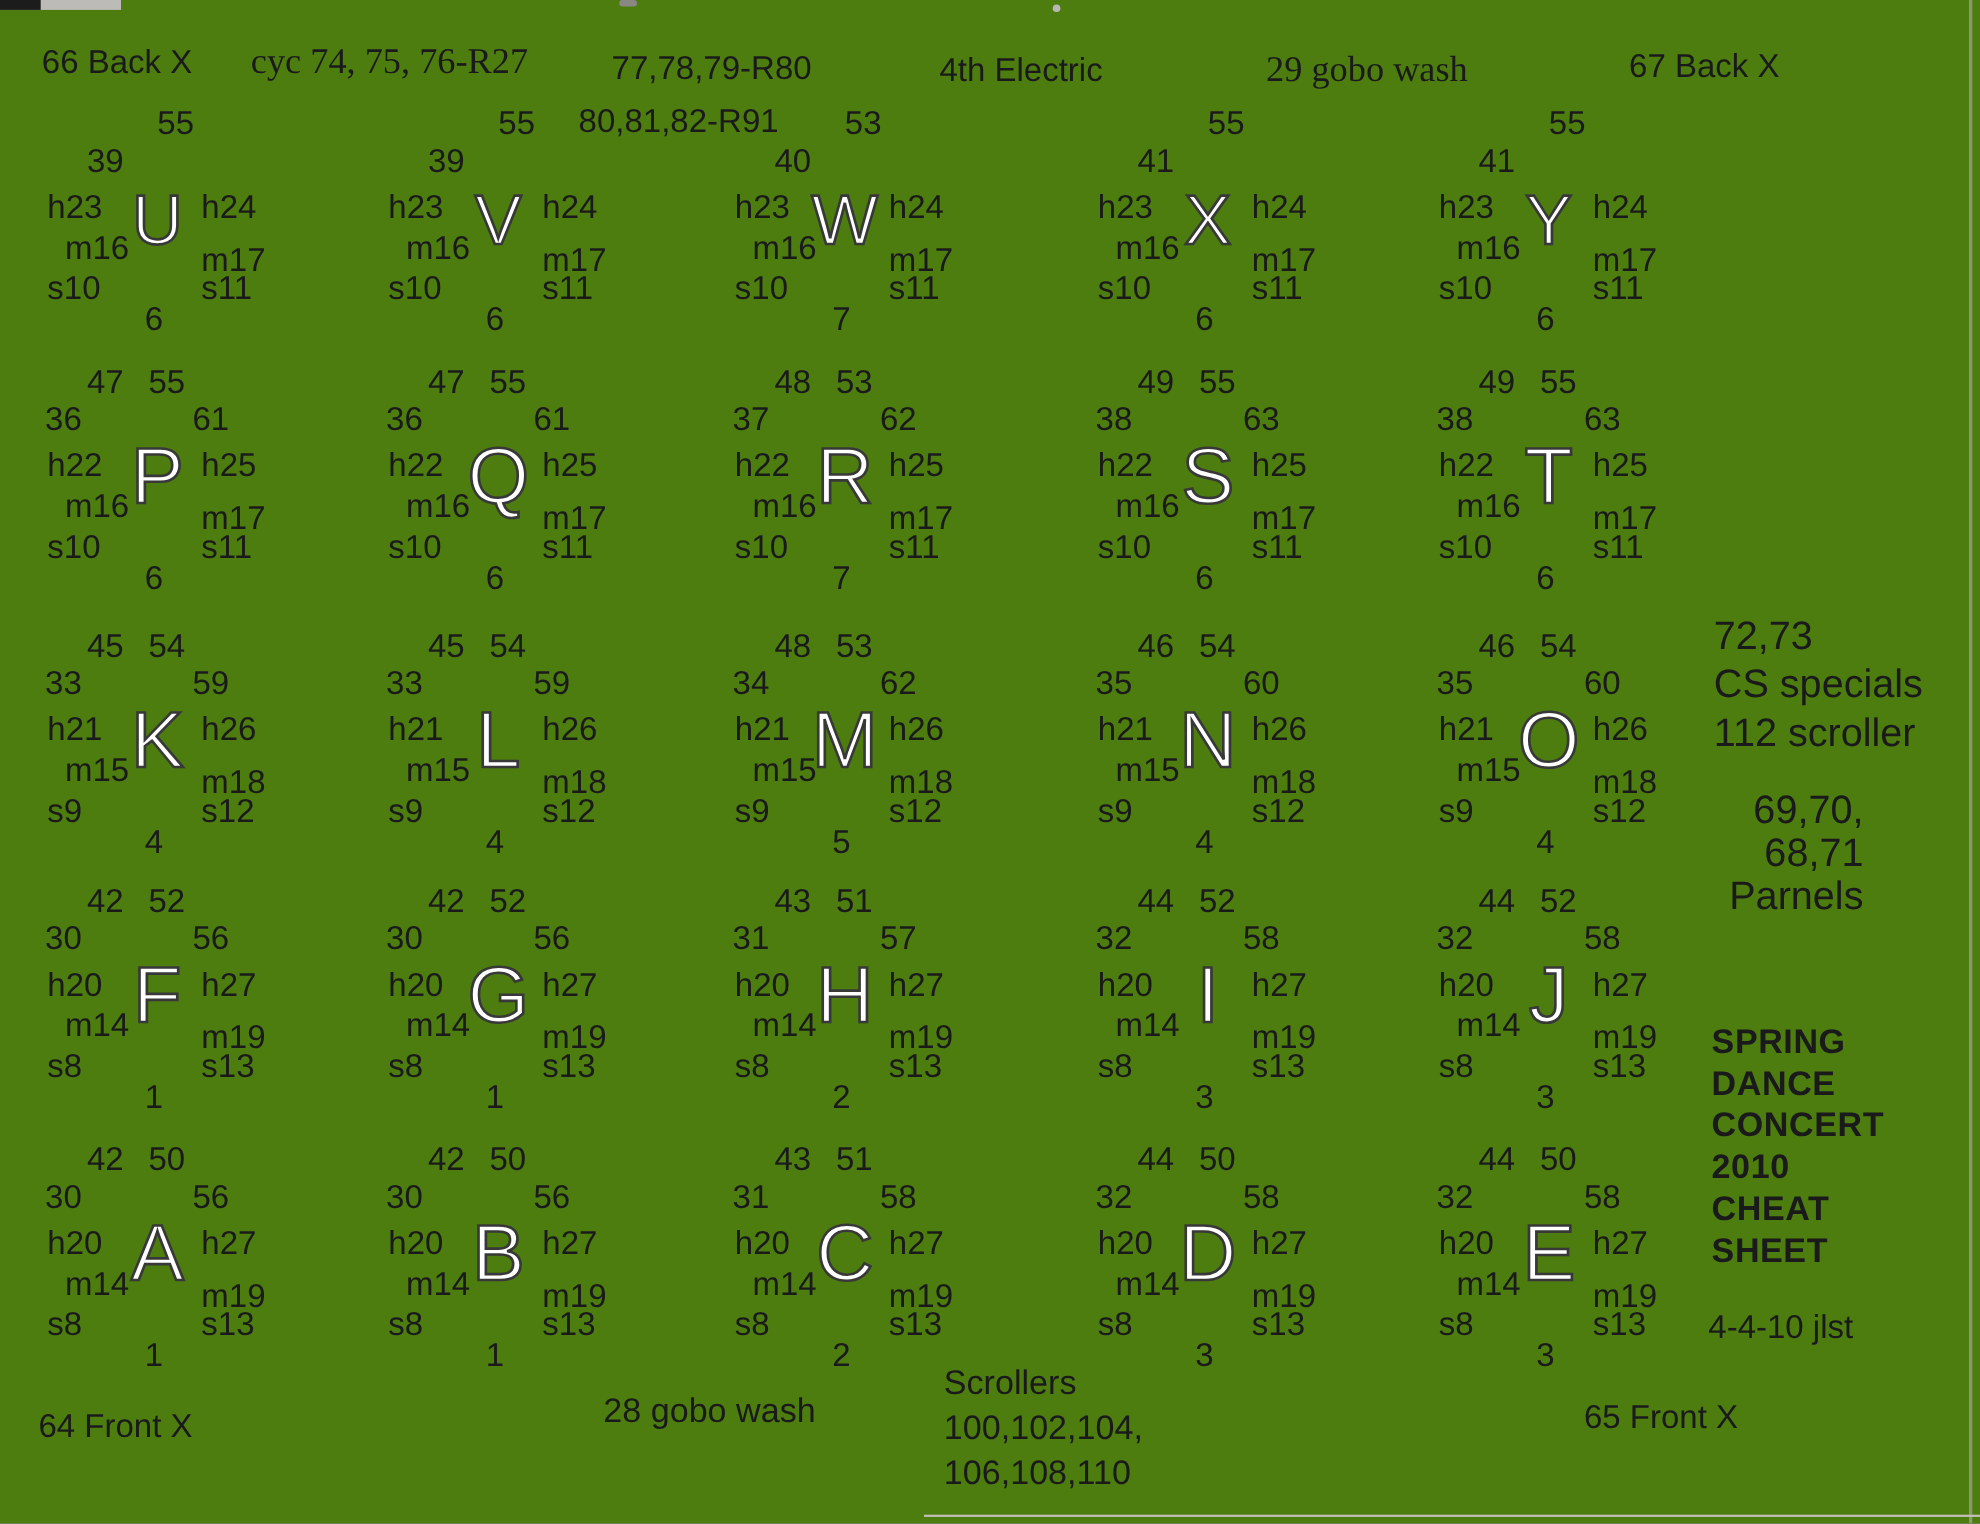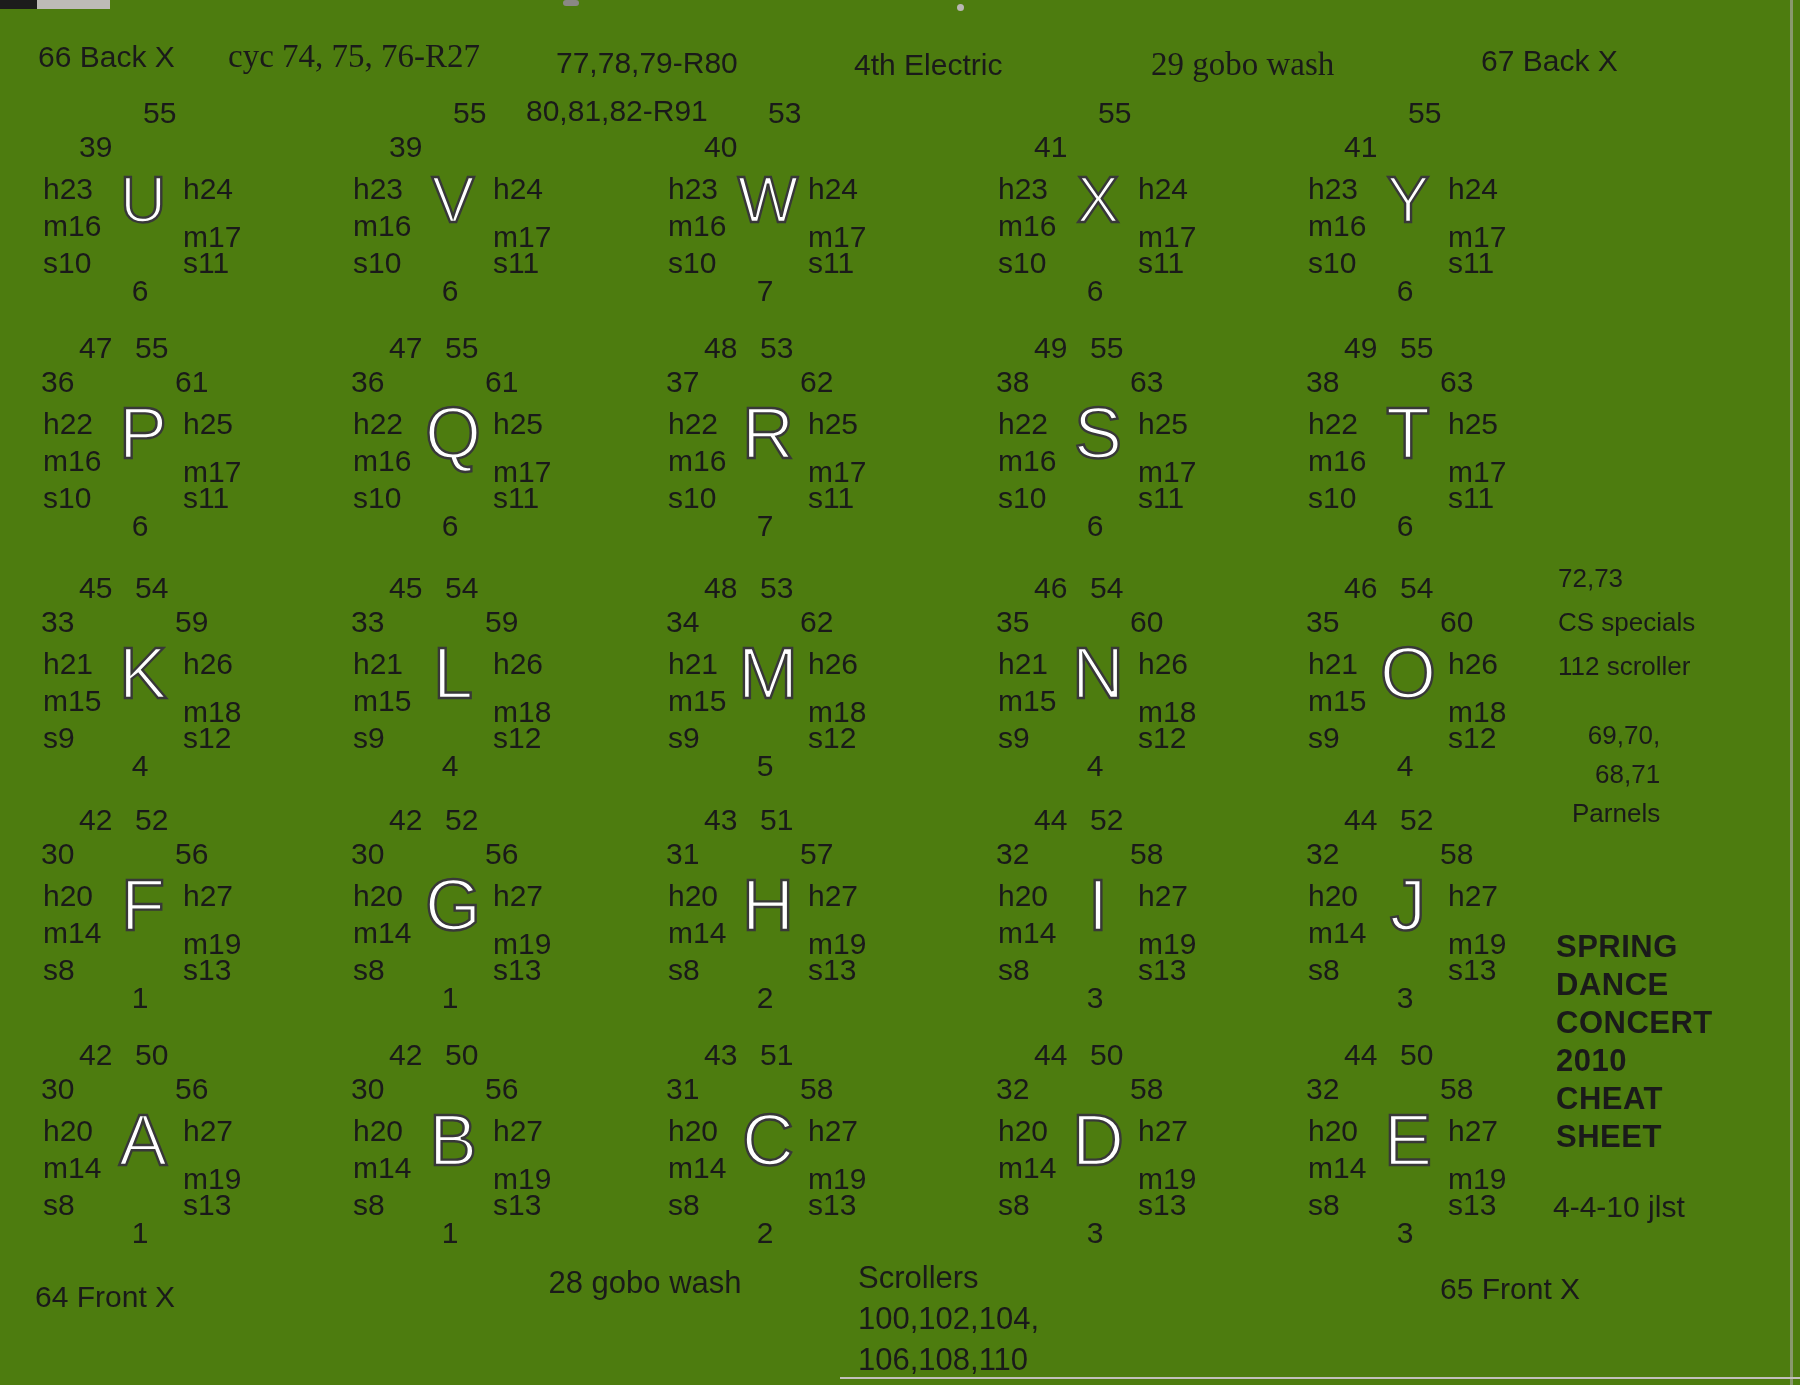--- a/index.html
+++ b/index.html
@@ -21,46 +21,46 @@
   .serif{font-family:"Liberation Serif","DejaVu Serif",serif;font-size:33px;}
 
   
   .cell{position:absolute;width:250px;height:220px;}
   .num{position:absolute;font-size:30px;line-height:1;white-space:nowrap;}
   .slot-top1{left:44px;top:0;}
   .slot-top2{left:100px;top:0;}
   .slot-midl{left:6px;top:34px;}
   .slot-midr{left:140px;top:34px;}
   .slot-hl{left:8px;top:76px;}
-  .slot-ml{left:8px;top:113px;text-align:right;}
+  .slot-ml{left:24px;top:113px;text-align:right;}
   .slot-sl{left:8px;top:150px;}
   .slot-hr{left:148px;top:76px;}
   .slot-mr{left:148px;top:124px;}
   .slot-sr{left:148px;top:150px;}
   .slot-bottom{left:72px;top:178px;width:66px;text-align:center;}
   .letter{
     position:absolute;left:68px;top:64px;width:80px;text-align:center;
     font-size:72px;line-height:1;font-weight:400;
     color:#ffffff;-webkit-text-stroke:2.4px #383838;
   }
   .r0 .letter{font-size:64px;top:70px;}
   .r0 .slot-top2{left:108px;}
   .r0 .slot-midl{left:44px;}
   @supports not (-webkit-text-stroke: 1px #000) {
     .letter{color:#3a3a3a;}
   }
 
   
-  .rc-block{position:absolute;font-size:26px;line-height:44px;white-space:nowrap;}
+  .rc-block{position:absolute;font-size:36px;line-height:44px;white-space:nowrap;}
   .rc-parnels{line-height:39px;text-align:right;}
   .rc-title{font-weight:bold;font-size:31px;line-height:38px;letter-spacing:.5px;}
 
   
   .foot-gobo{position:absolute;left:505px;top:1262px;width:280px;text-align:center;font-size:31px;line-height:42px;}
-  .foot-scrollers{position:absolute;left:858px;top:1236px;font-size:31px;line-height:41px;white-space:nowrap;margin-top:21px;}
+  .foot-scrollers{position:absolute;left:858px;top:1236px;font-size:31px;line-height:41px;white-space:nowrap;}
 </style>
 </head>
 <body>
 
 <div class="page">
 
   <div class="scan-top-band"></div>
   <div class="scan-corner-mark"></div>
   <div class="scan-speck-1"></div>
   <div class="scan-speck-2"></div>

